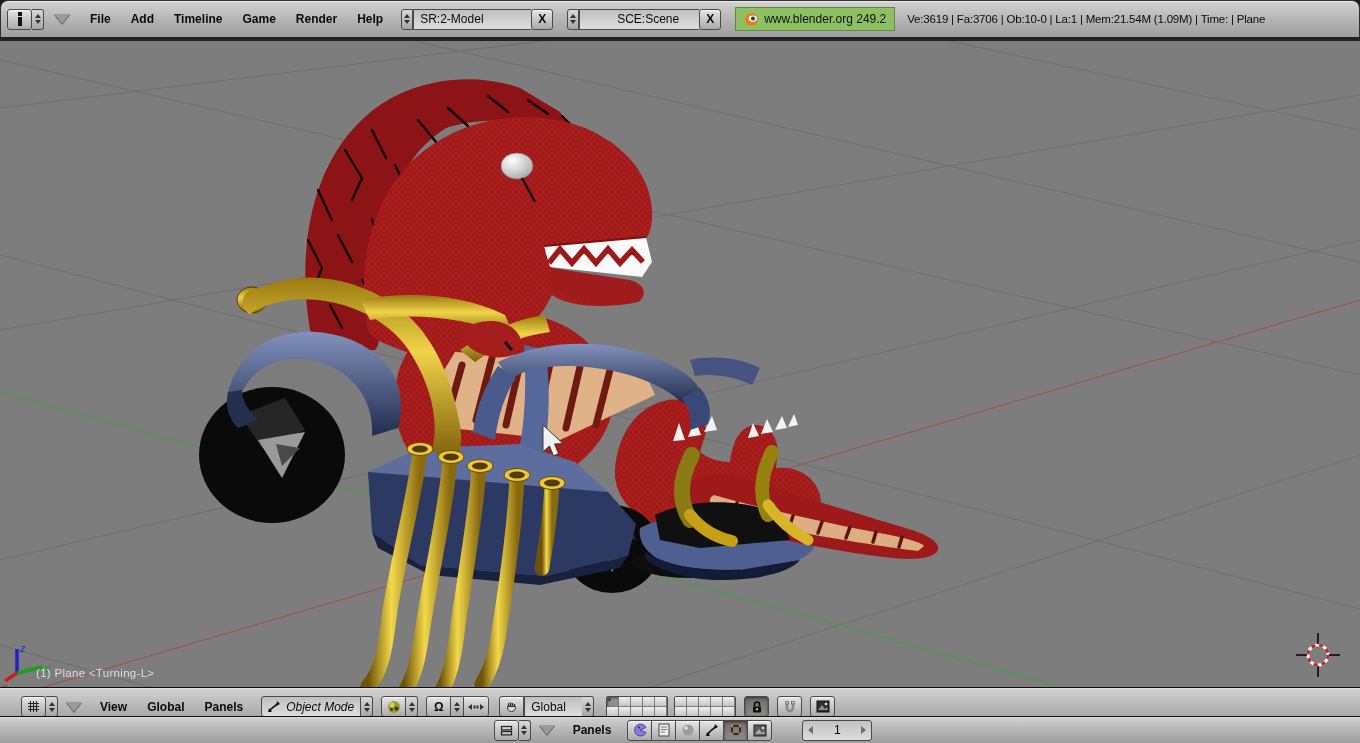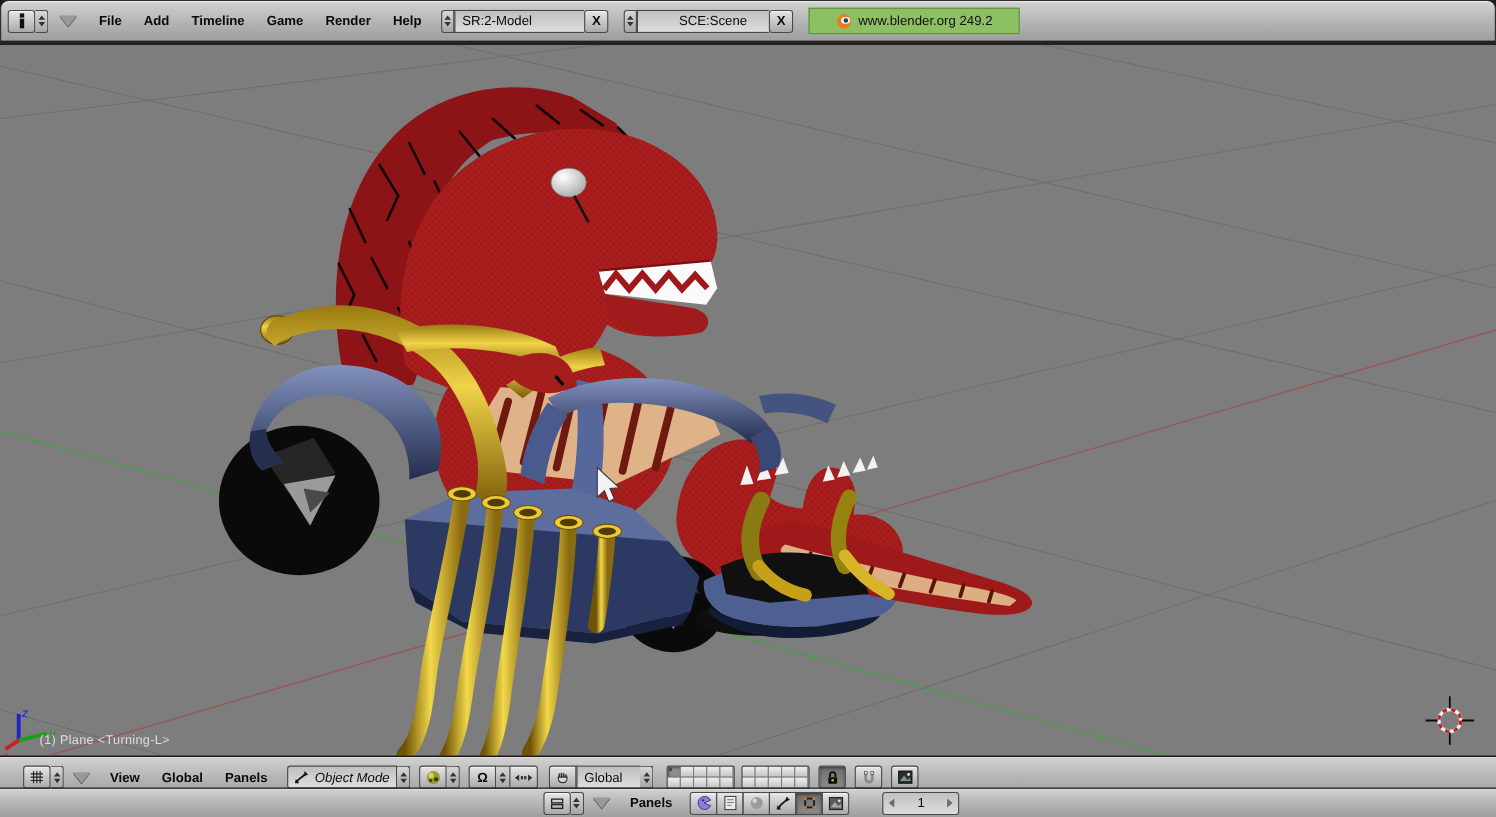--- a/index.html
+++ b/index.html
@@ -22,21 +22,21 @@
   .tri-u{width:0;height:0;border-left:3px solid transparent;border-right:3px solid transparent;border-bottom:4px solid #333;}
   .tri-d{width:0;height:0;border-left:3px solid transparent;border-right:3px solid transparent;border-top:4px solid #333;}
   .joinL{border-radius:3px 0 0 3px !important;}
   .noR{border-right:none !important;}
   .field{height:21px;background:linear-gradient(#bfbfbf,#dedede);border:1px solid #4a4a4a;display:flex;align-items:center;
     padding:0 6px;box-sizing:border-box;}
   .collapse-tri{width:0;height:0;border-left:8px solid transparent;border-right:8px solid transparent;
     border-top:10px solid #9a9a9a;filter:drop-shadow(0 1px 0 #4f4f4f);}
   .menu-item{padding:0 10px;cursor:default;white-space:nowrap;font-weight:bold;}.sp6{width:6px;}.sp8{width:8px;}.sp10{width:10px;}.sp12{width:12px;}.sp14{width:14px;}
   .badge{height:22px;display:flex;align-items:center;gap:5px;background:#8dc063;border:1px solid #5d8c3a;
-    padding:0 24px;font-size:12px;color:#111;}
+    padding:0 8px;font-size:12px;color:#111;}
   .stats{margin-left:12px;font-size:11.5px;letter-spacing:-0.2px;white-space:nowrap;}
   
   .layers{display:grid;grid-template-columns:repeat(5,12px);grid-template-rows:10px 10px;background:#8d8d8d;
     border:1px solid #4a4a4a;border-radius:2px;overflow:hidden;}
   .lc{border-right:1px solid #7c7c7c;border-bottom:1px solid #7c7c7c;background:linear-gradient(#efefef,#c4c4c4);position:relative;}
   .lc.on{background:#8f8f8f;box-shadow:inset 1px 1px 2px rgba(0,0,0,.5);}
   .lc.on::after{content:"";position:absolute;left:1px;top:1px;width:3px;height:3px;background:#4a4a4a;}
   
   .framefield{height:21px;width:70px;background:linear-gradient(#c2c2c2,#dcdcdc);border:1px solid #4a4a4a;border-radius:3px;
     display:flex;align-items:center;justify-content:space-between;padding:0 5px;box-sizing:border-box;}
@@ -98,20 +98,21 @@
   <div class="badge">
     <span class="icon">
       <svg width="15" height="15">
           <circle cx="7.5" cy="7.5" r="6.5" fill="#e87d1e"></circle>
           <ellipse cx="8.8" cy="6.6" rx="4.2" ry="3.1" fill="#f4f4f4"></ellipse>
           <circle cx="9" cy="6.6" r="2" fill="#1a3a6e"></circle>
         </svg>
     </span>
     <span>www.blender.org 249.2</span>
   </div>
+  <span class="stats">Ve:3619 | Fa:3706 | Ob:10-0 | La:1  | Mem:21.54M (1.09M)  | Time: | Plane</span>
 </div>
 
 <div id="viewport">
 <svg width="1360" height="646" viewBox="0 41 1360 646">
   <defs>
     <pattern id="hatch" width="6" height="6" patternUnits="userSpaceOnUse">
       <path d="M0,6 L6,0 M0,0 L6,6" stroke="rgba(90,0,0,0.28)" stroke-width="0.7"></path>
     </pattern>
     <linearGradient id="pipeG" x1="0" y1="0" x2="1" y2="0">
       <stop offset="0" stop-color="#6e5207"></stop>

